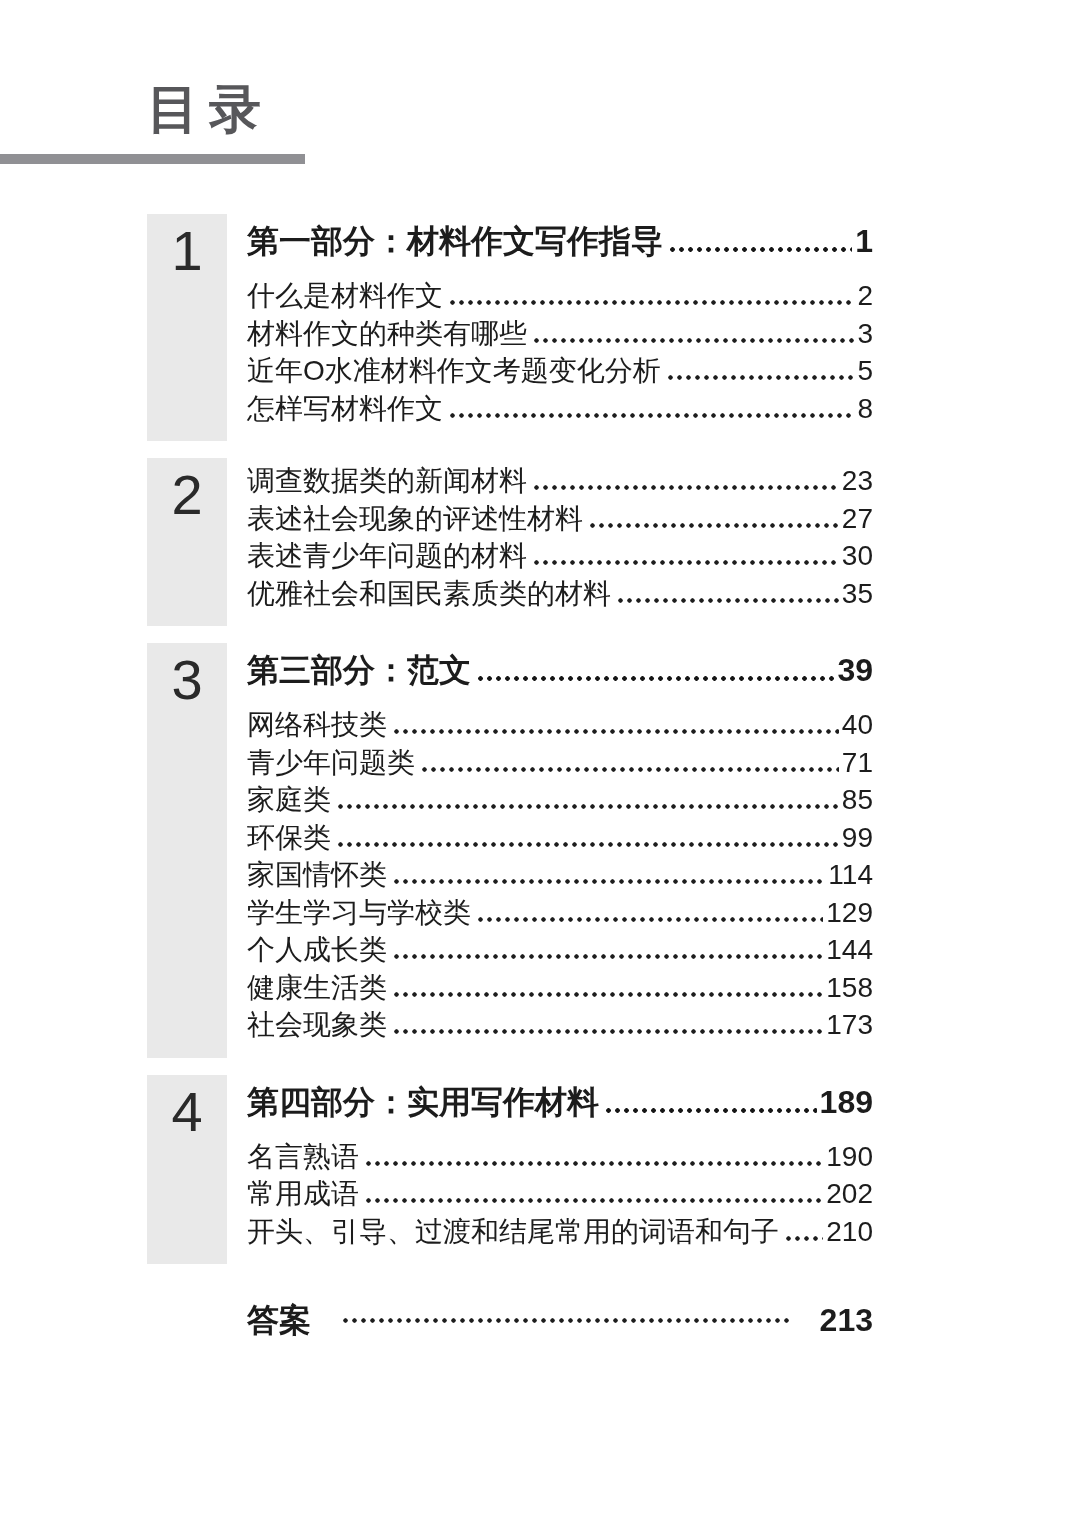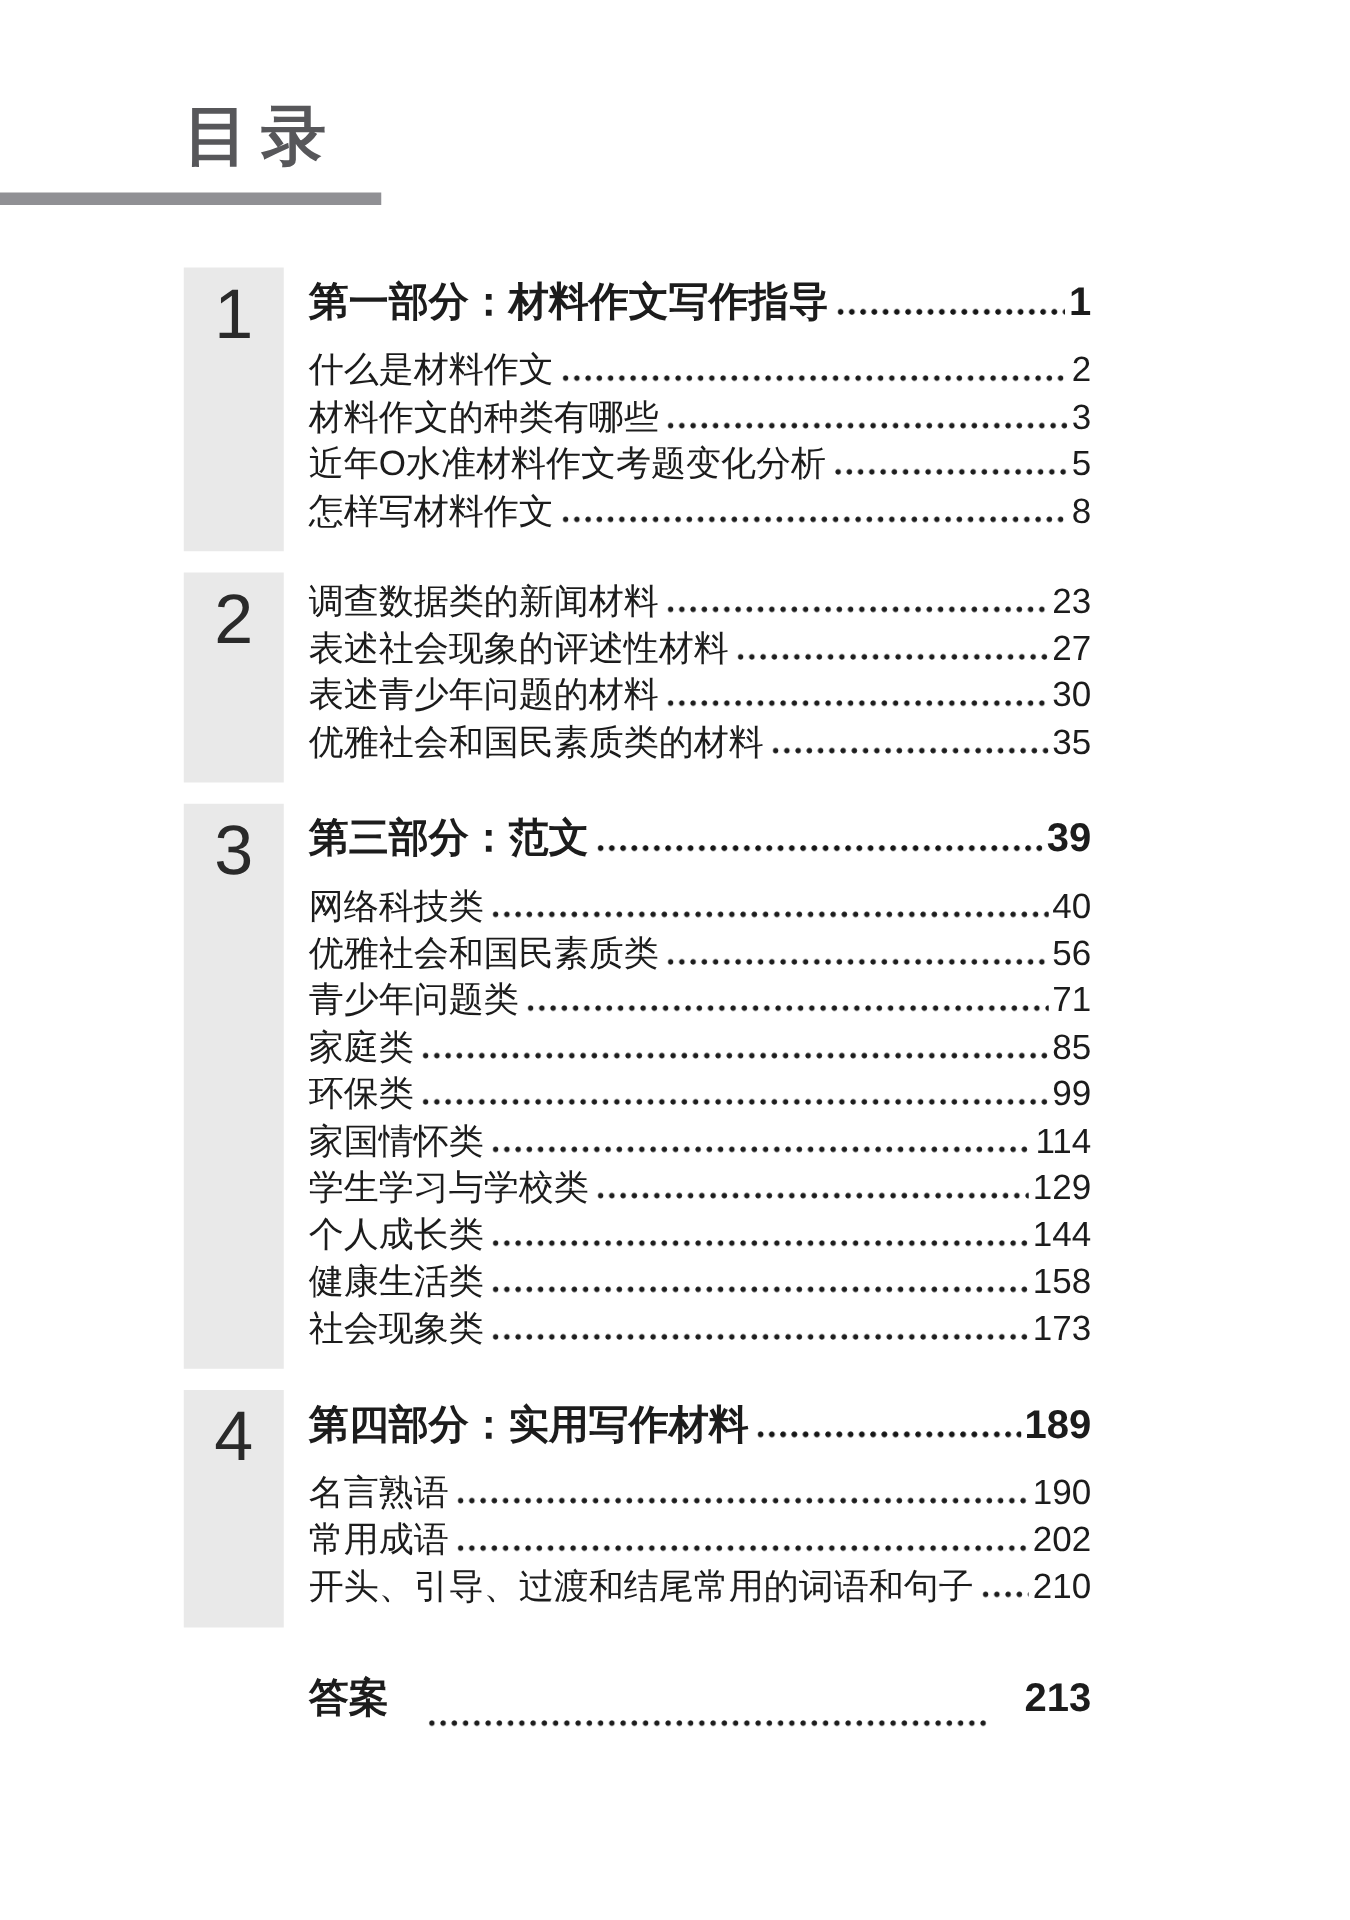--- a/index.html
+++ b/index.html
@@ -92,21 +92,21 @@
     font-weight: 400;
     line-height: 37.5px;
   }
   .answers-row {
     margin-left: 100px;
     margin-top: 33px;
     font-size: 32px;
     font-weight: 700;
     line-height: 46px;
     display: flex;
-    align-items: flex-end;
+    align-items: center;
     gap: 25px;
   }
 </style>
 </head>
 <body>
 
 <div class="page">
 
   <h1 class="doc-title">目录</h1>
   <div class="title-rule"></div>
@@ -179,25 +179,20 @@
     <div class="entries">
       <div class="row heading-row">
         <span class="t">第三部分：范文</span>
         <span class="leader"></span>
         <span class="pg">39</span>
       </div>
       <div class="row item-row">
         <span class="t">网络科技类</span>
         <span class="leader"></span>
         <span class="pg">40</span>
-      </div>
-      <div class="row item-row">
-        <span class="t">优雅社会和国民素质类</span>
-        <span class="leader"></span>
-        <span class="pg">56</span>
       </div>
       <div class="row item-row">
         <span class="t">青少年问题类</span>
         <span class="leader"></span>
         <span class="pg">71</span>
       </div>
       <div class="row item-row">
         <span class="t">家庭类</span>
         <span class="leader"></span>
         <span class="pg">85</span>

